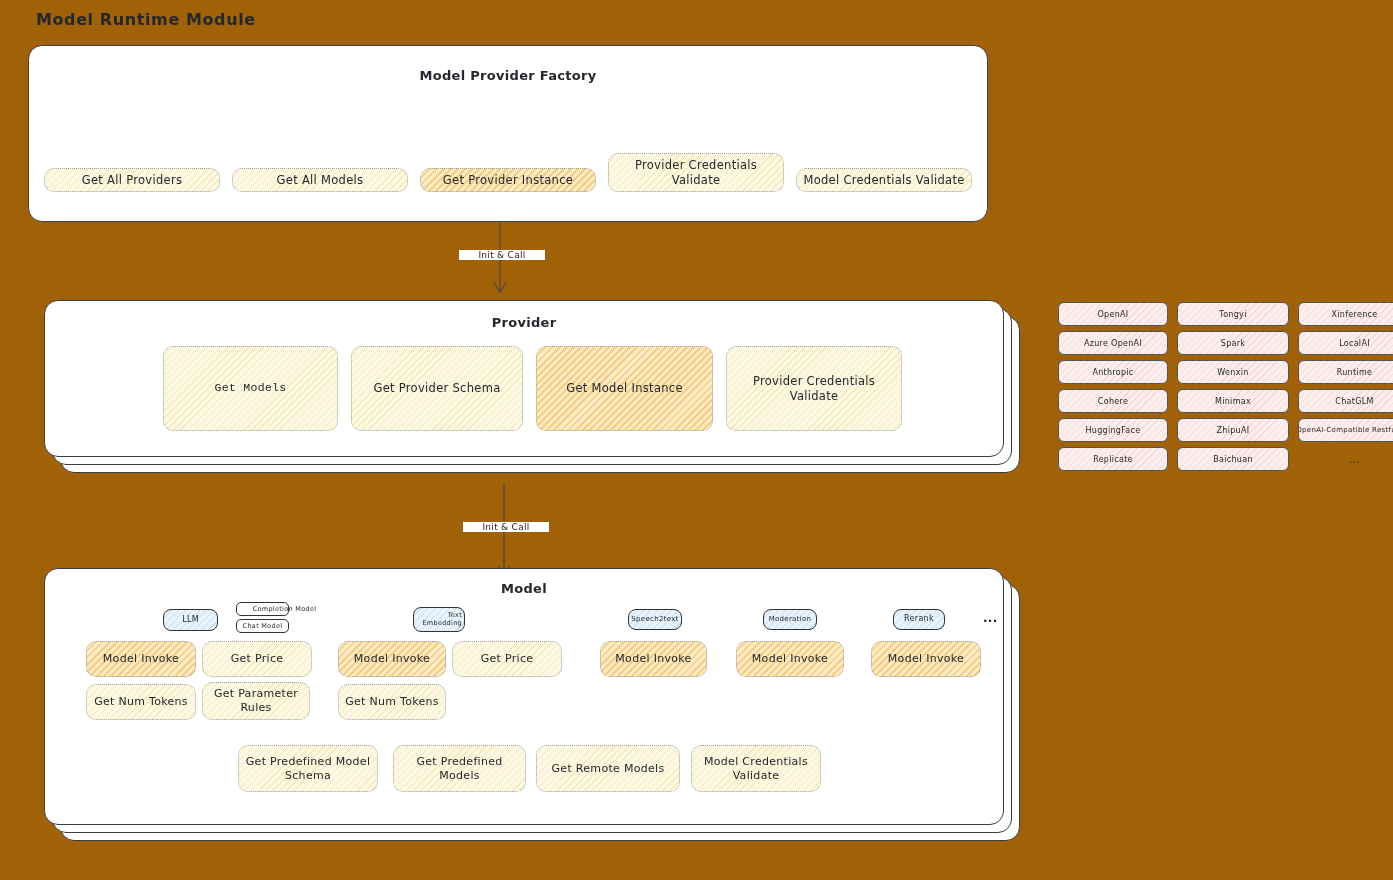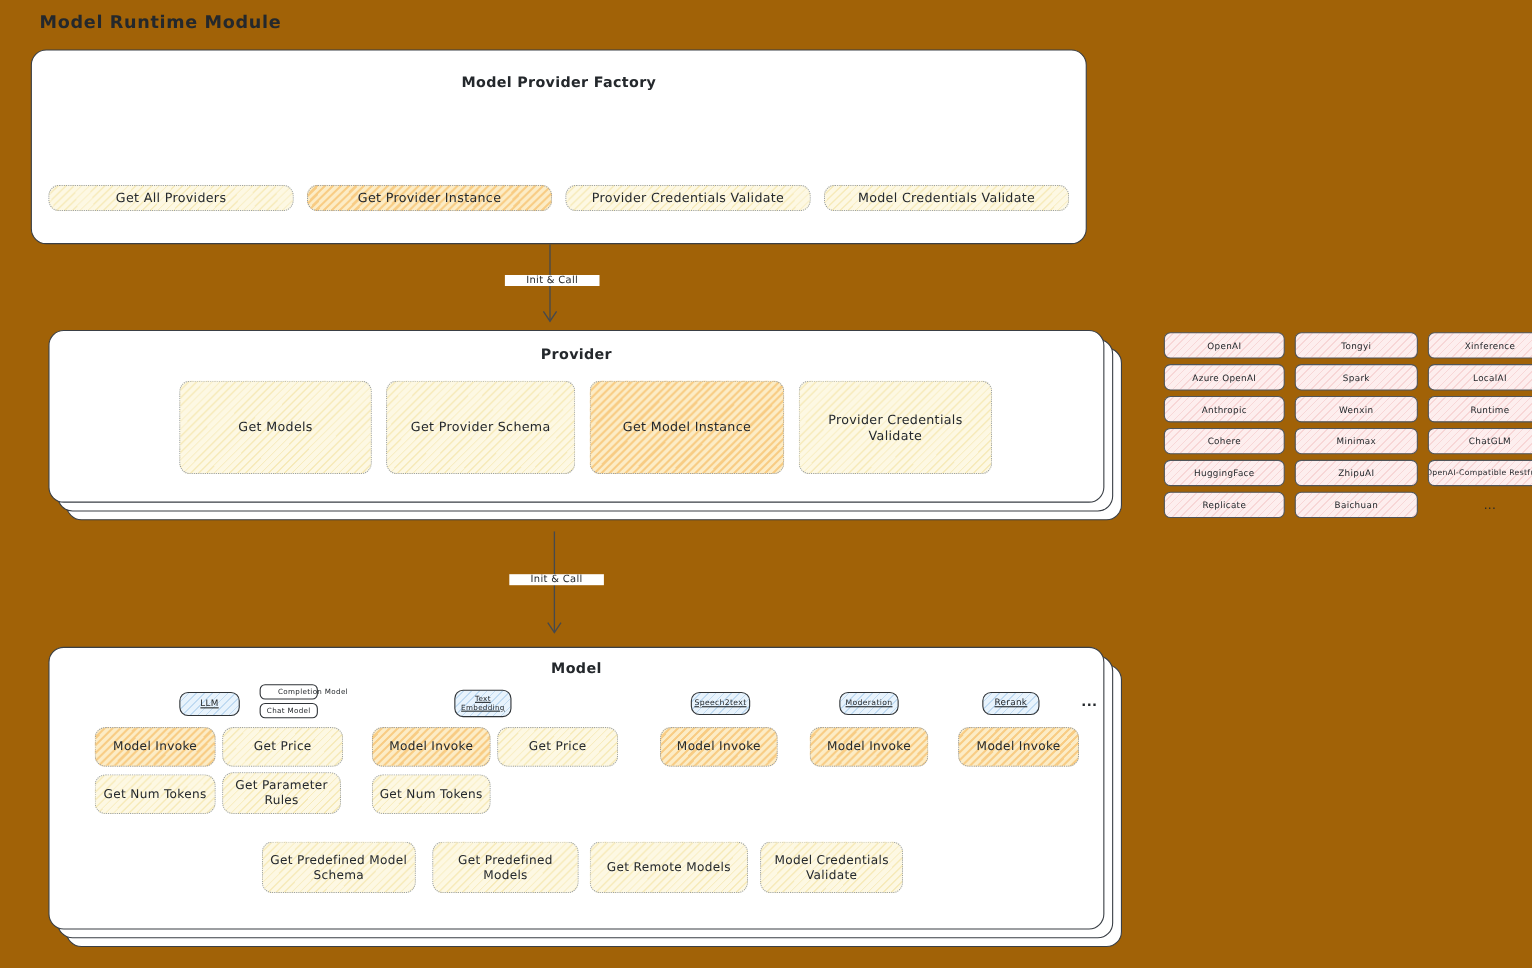--- a/index.html
+++ b/index.html
@@ -35,60 +35,61 @@
   .vgrid{position:absolute;left:1058px;top:302px;display:grid;grid-template-columns:110px 112px 113px;
          grid-auto-rows:24px;column-gap:9px;row-gap:5px;}
   .vcell{border:1px solid #50555a;border-radius:6px;display:flex;align-items:center;justify-content:center;
          font-size:8px;white-space:nowrap;overflow:hidden;}
   .vcell.tight{font-size:7px;}
   .vplain{border:none;background:none;font-size:11px;display:flex;align-items:center;justify-content:center;}
 
   
   .abs{position:absolute;box-sizing:border-box;margin-left:16px;}
   .bluebox{border:1px solid #2f3337;border-radius:8px;display:flex;align-items:center;justify-content:center;
-           text-align:center;font-size:8px;line-height:1.1;padding:1px 2px;text-decoration:underline;}
+           text-align:right;font-size:8px;line-height:1.1;padding:1px 2px;}
   .whitebox{border:1px solid #2f3337;border-radius:5px;background:#fff;display:flex;align-items:center;justify-content:center;
             font-size:6.5px;white-space:nowrap;}
   .fn{font-size:11px;}
   .ellip{font-size:12px;font-weight:600;}
 
   
   .arrow{position:absolute;}
   .arrow-label{position:absolute;background:#fff;font-size:9px;text-align:center;padding:0 3px;}
 </style>
 </head>
 <body>
 
 <div class="page hand">
 
   <div class="page-title">Model Runtime Module</div>
 
   <div class="outer" style="left:28px;top:45px;width:958px;height:175px;">
     <div class="sec-title" style="top:22px;">Model Provider Factory</div>
     <div class="factory-row">
       <div class="dbox hy">Get All Providers</div>
+      <div class="dbox hy">Get All Models</div>
       <div class="dbox ho">Get Provider Instance</div>
       <div class="dbox hy">Provider Credentials Validate</div>
       <div class="dbox hy">Model Credentials Validate</div>
     </div>
   </div>
 
   <svg class="arrow" style="left:492px;top:222px;" width="16" height="78">
     <line x1="8" y1="0" x2="8" y2="70" stroke="#45494e" stroke-width="1.2"></line>
     <path d="M2 61 L8 70 L14 61" fill="none" stroke="#45494e" stroke-width="1.2"></path>
   </svg>
   <div class="arrow-label" style="left:459px;top:250px;width:80px;">Init &amp; Call</div>
 
   <div class="abs" style="left:28px;top:300px;width:958px;height:155px;">
     <div class="layer" style="left:16px;top:16px;width:958px;height:155px;"></div>
     <div class="layer" style="left:8px;top:8px;width:958px;height:155px;"></div>
     <div class="layer" style="left:0;top:0;width:958px;height:155px;">
       <div class="sec-title" style="top:14px;">Provider</div>
       <div class="abs" style="left:102px;top:45px;height:85px;display:flex;gap:13px;">
-        <div class="dbox hy" style="width:175px;">Get Models</div>
+        <div class="dbox hy" style="width:175px;font-family:Liberation Mono, monospace;">Get Models</div>
         <div class="dbox hy" style="width:172px;">Get Provider Schema</div>
         <div class="dbox ho" style="width:177px;">Get Model Instance</div>
         <div class="dbox hy" style="width:176px;">Provider Credentials Validate</div>
       </div>
     </div>
   </div>
 
   <div class="vgrid">
     <div class="vcell hp">OpenAI</div>
     <div class="vcell hp">Tongyi</div>
@@ -109,21 +110,21 @@
     <div class="vcell hp">Baichuan</div>
     <div class="vplain">...</div>
   </div>
 
   <svg class="arrow" style="left:496px;top:483px;" width="16" height="100">
     <line x1="8" y1="0" x2="8" y2="92" stroke="#45494e" stroke-width="1.2"></line>
     <path d="M2 83 L8 92 L14 83" fill="none" stroke="#45494e" stroke-width="1.2"></path>
   </svg>
   <div class="arrow-label" style="left:463px;top:522px;width:80px;">Init &amp; Call</div>
 
-  <div class="abs" style="left:28px;top:588px;width:958px;height:255px;">
+  <div class="abs" style="left:28px;top:568px;width:958px;height:255px;">
     <div class="layer" style="left:16px;top:16px;width:958px;height:255px;"></div>
     <div class="layer" style="left:8px;top:8px;width:958px;height:255px;"></div>
     <div class="layer" style="left:0;top:0;width:958px;height:255px;">
       <div class="sec-title" style="top:12px;">Model</div>
 
       <div class="abs bluebox hb" style="left:102px;top:40px;width:55px;height:22px;">LLM</div>
       <div class="abs whitebox" style="left:175px;top:33px;width:53px;height:14px;padding-left:44px;">Completion Model</div>
       <div class="abs whitebox" style="left:175px;top:50px;width:53px;height:14px;">Chat Model</div>
       <div class="abs bluebox hb" style="left:352px;top:38px;width:52px;height:25px;font-size:6.5px;">Text Embedding</div>
       <div class="abs bluebox hb" style="left:567px;top:40px;width:54px;height:21px;font-size:7px;">Speech2text</div>

